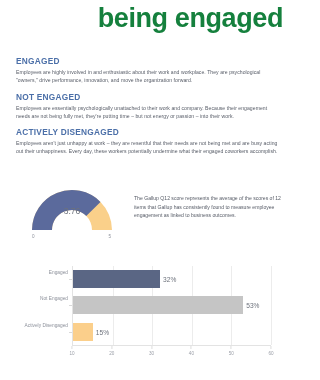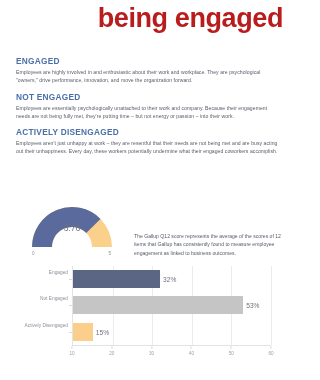--- a/index.html
+++ b/index.html
@@ -16,21 +16,21 @@
     background: #ffffff;
   }
 
   
   .title {
     position: absolute;
     top: 4px; right: 10px;
     font-size: 27px;
     font-weight: bold;
     letter-spacing: -0.4px;
-    color: #b91c1c;
+    color: #15803d;
     line-height: 1.05;
     text-align: right;
   }
 
   
   .sections {
     position: absolute;
     top: 56px; left: 16px; right: 12px;
   }
   .sec { margin-bottom: 7px; }
@@ -45,23 +45,23 @@
     font-size: 5.1px;
     line-height: 1.62;
     color: #565b66;
     letter-spacing: 0.05px;
     text-align: left;
   }
 
   
   .gauge-block {
     position: absolute;
-    top: 185px; left: 16px; right: 10px;
+    top: 168px; left: 16px; right: 10px;
     display: flex;
-    align-items: flex-end;
+    align-items: center;
   }
   .gauge-wrap {
     position: relative;
     width: 112px;
     height: 72px;
     flex: 0 0 auto;
   }
   .gauge-svg { display: block; }
   .gauge-value {
     position: absolute;

